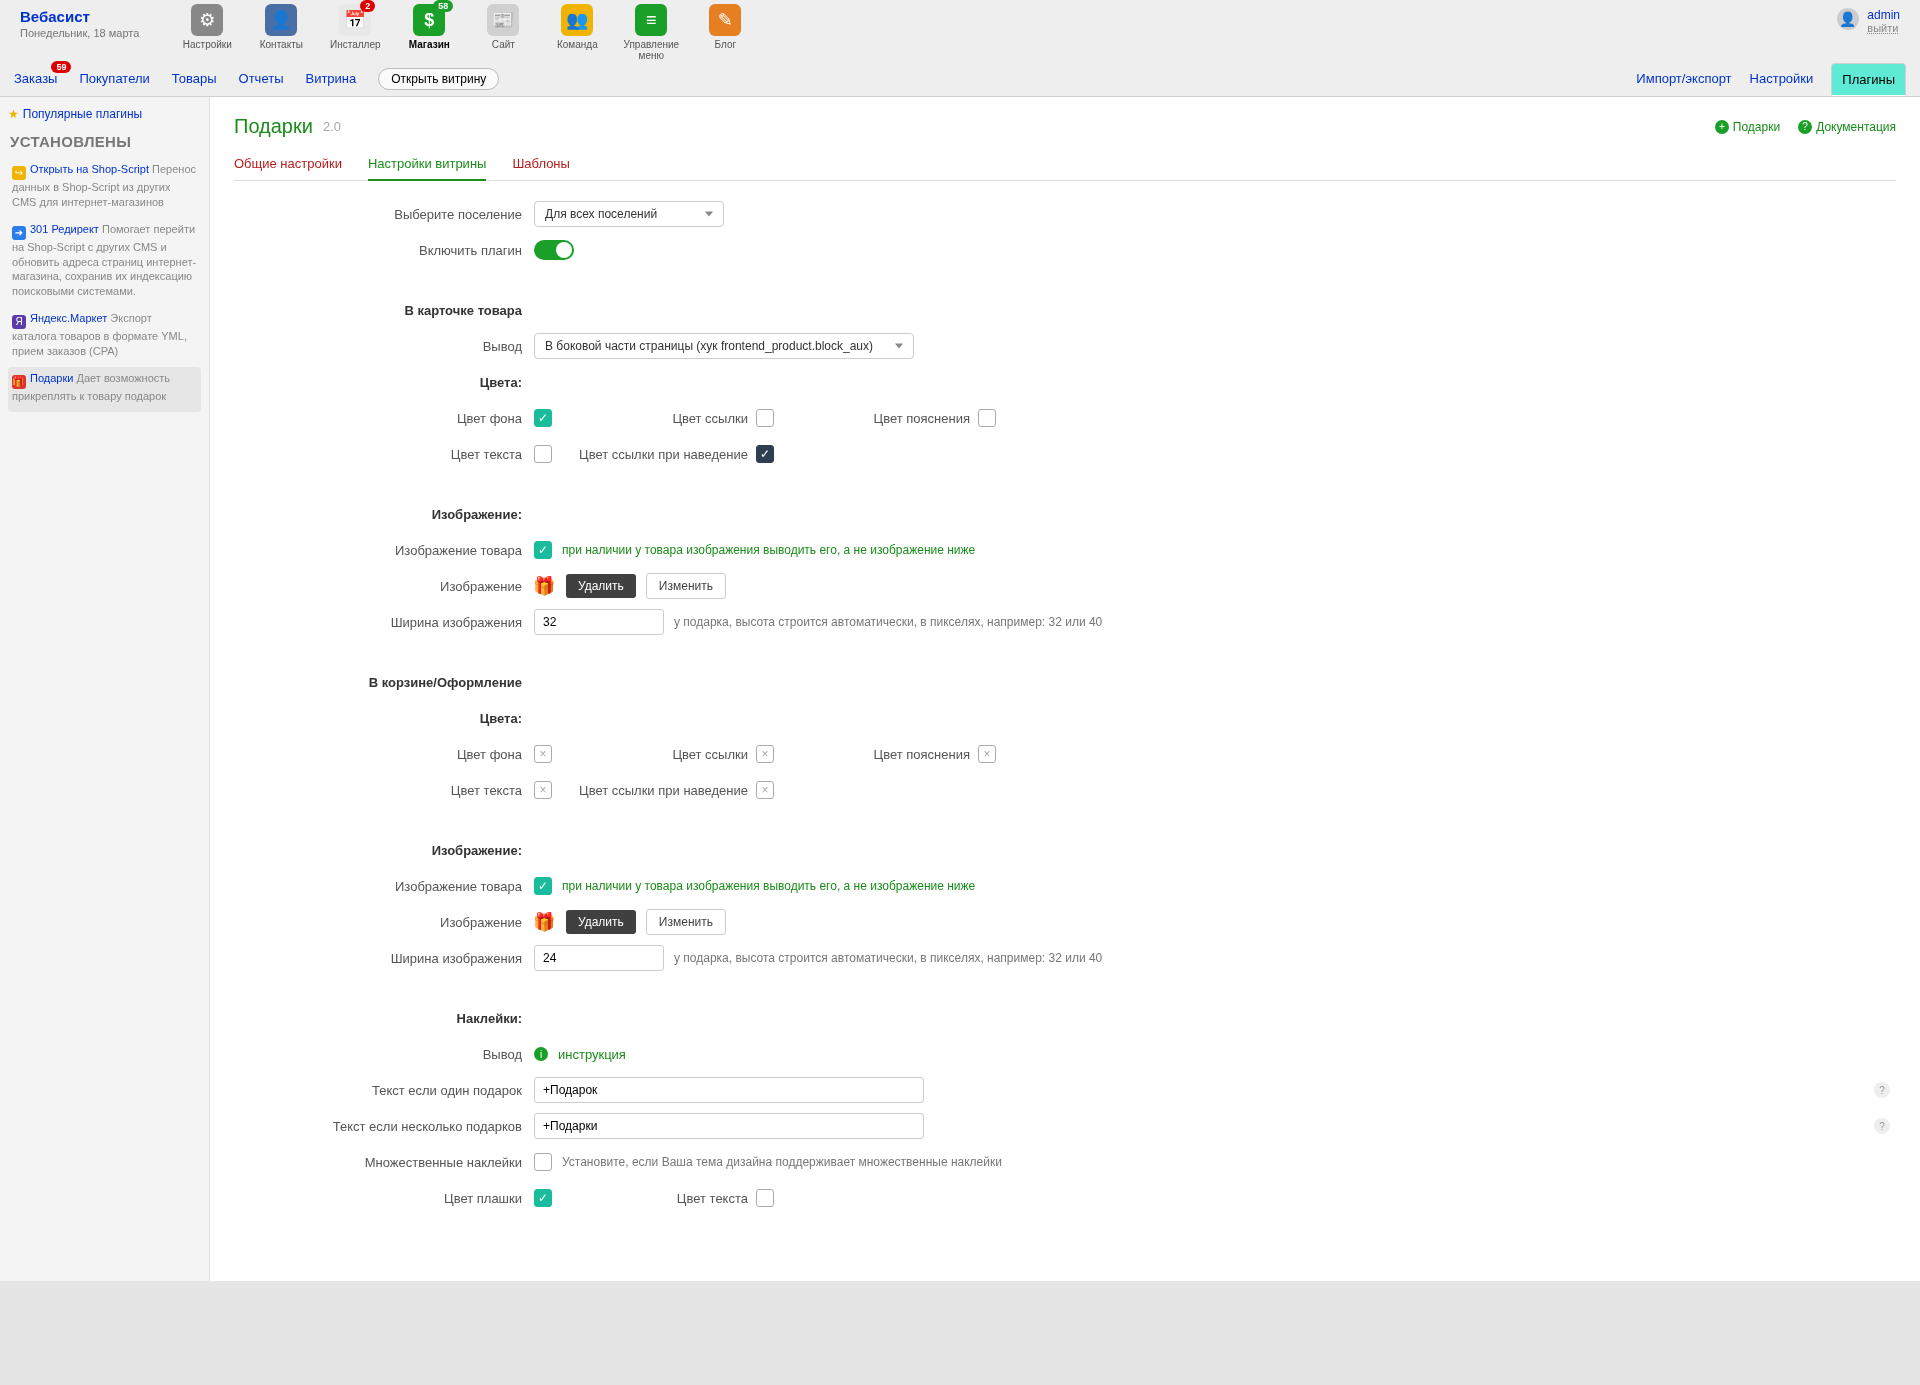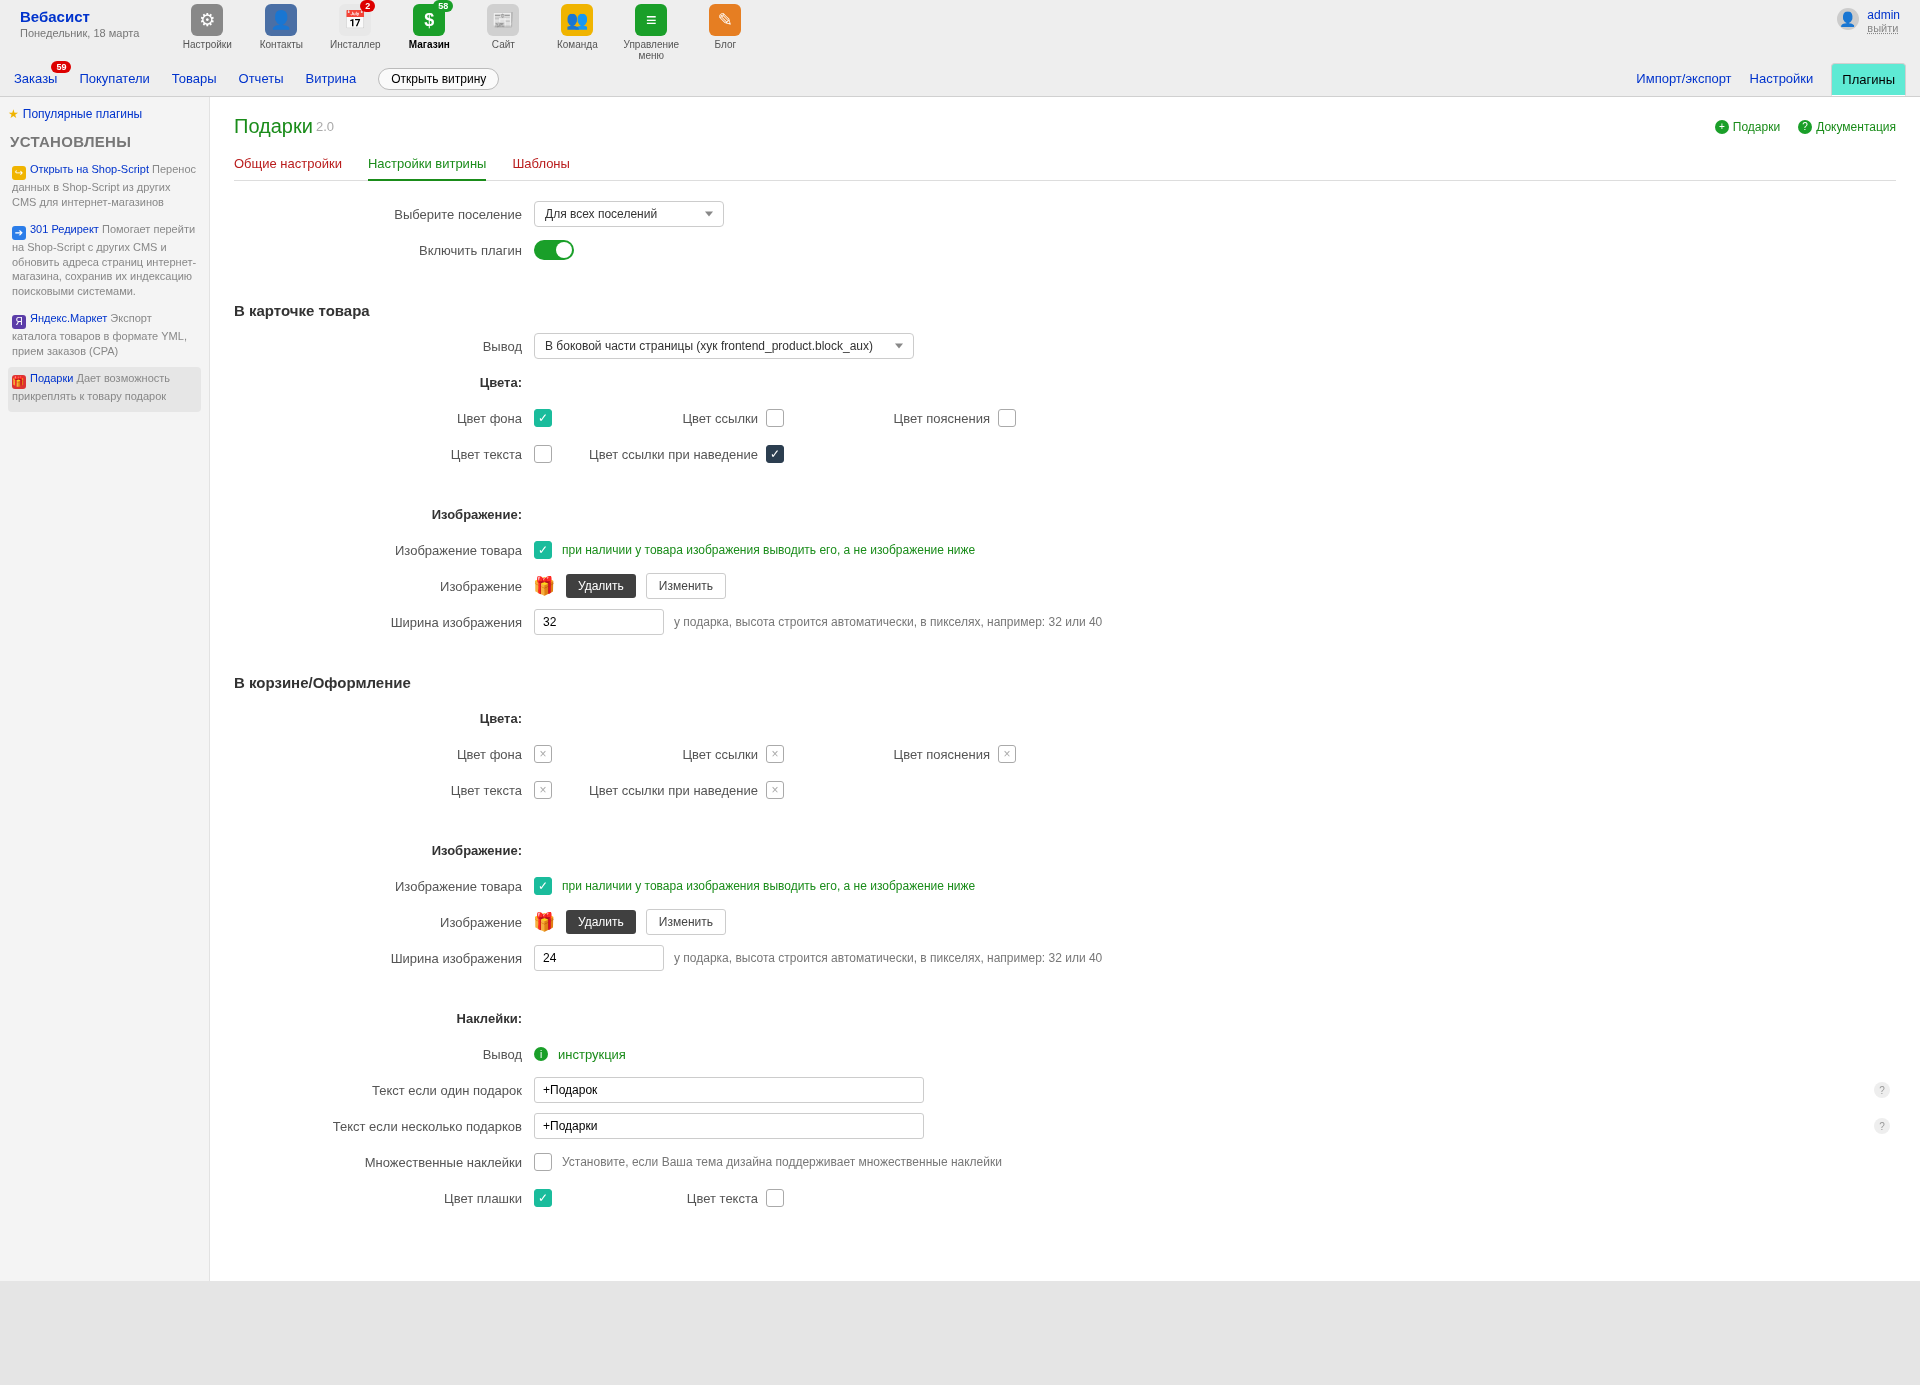--- a/index.html
+++ b/index.html
@@ -37,53 +37,53 @@
 .side-link { color:#03c; cursor:pointer; display:flex; align-items:center; gap:4px; margin-bottom:12px; }
 .side-head { color:#777; font-size:15px; font-weight:bold; margin:6px 0 8px 2px; letter-spacing:.3px; }
 .side-item { padding:4px 4px 8px 4px; font-size:11px; color:#888; line-height:1.35; cursor:pointer; }
 .side-item b { color:#03c; font-weight:normal; display:inline; }
 .side-item.active { background:#e6e6e6; border-radius:4px; }
 .side-ic { display:inline-block; width:14px; height:14px; margin-right:4px; vertical-align:-3px; border-radius:3px; font-size:10px; text-align:center; line-height:14px; color:#fff; }
 
 .content { flex:1; padding:18px 24px 60px 24px; }
 .page-head { display:flex; align-items:center; margin-bottom:18px; }
 .page-title { color:#1a8c1a; font-size:20px; font-weight:400; }
-.page-ver { color:#aaa; font-size:13px; margin-left:3px; }
+.page-ver { color:#aaa; font-size:13px; margin-left:10px; }
 .page-actions { margin-left:auto; display:flex; gap:18px; font-size:12px; }
 .page-actions a { color:#1a8c1a; display:flex; align-items:center; gap:4px; }
 .inline-ic { width:14px; height:14px; border-radius:50%; display:inline-flex; align-items:center; justify-content:center; font-size:10px; color:#fff; }
 
 
 .tabs { border-bottom:1px solid #ddd; display:flex; gap:26px; margin-bottom:20px; }
 .tab-item { padding:0 0 8px 0; cursor:pointer; color:#b91c1c; font-size:13px; }
 .tab-item.active { color:#1a8c1a; border-bottom:2px solid #1a8c1a; margin-bottom:-1px; }
 
 
 .frow { display:flex; align-items:center; margin-bottom:10px; min-height:26px; }
 .flabel { width:300px; text-align:right; padding-right:12px; color:#555; font-size:13px; }
 .flabel.strong { font-weight:bold; color:#333; }
 .fcontrol { flex:1; display:flex; align-items:center; gap:10px; }
-.section-label { width:300px; text-align:left; padding-right:12px; font-weight:bold; color:#333; font-size:15px; display:inline-block; }
+.section-label { width:300px; text-align:right; padding-right:12px; font-weight:bold; color:#333; font-size:13px; display:inline-block; }
 .sel { border:1px solid #ccc; border-radius:4px; padding:5px 28px 5px 10px; font-size:12px; background:#fff; position:relative; cursor:pointer; min-width:190px; }
 .sel::after { content:""; position:absolute; right:10px; top:50%; width:0; height:0; border-left:4px solid transparent; border-right:4px solid transparent; border-top:5px solid #888; transform:translateY(-50%); }
 .toggle { width:40px; height:20px; background:#1a9f29; border-radius:10px; position:relative; cursor:pointer; }
 .toggle::after { content:""; position:absolute; right:2px; top:2px; width:16px; height:16px; background:#fff; border-radius:50%; }
 .chk { width:18px; height:18px; border:1px solid #aaa; border-radius:3px; display:inline-flex; align-items:center; justify-content:center; cursor:pointer; background:#fff; flex-shrink:0; }
 .chk.teal { background:#1abc9c; border-color:#1abc9c; color:#fff; }
 .chk.dark { background:#2c3e50; border-color:#2c3e50; color:#fff; }
 .chk.x::after { content:"×"; color:#aaa; font-size:12px; }
 .chk.v::after { content:"✓"; color:inherit; font-size:12px; }
 .txt-in { border:1px solid #ccc; border-radius:3px; padding:5px 8px; font-size:12px; width:130px; }
 .txt-in.wide { width:390px; }
 .desc { color:#777; font-size:12px; }
 .desc.green { color:#1a8c1a; }
 .btn-red { background:#404040; color:#fff; border:none; border-radius:3px; padding:5px 12px; font-size:12px; cursor:pointer; }
 .btn-gray { background:#fff; color:#444; border:1px solid #ccc; border-radius:3px; padding:5px 12px; font-size:12px; cursor:pointer; }
 .gift-ic { width:22px; height:22px; display:inline-flex; align-items:center; justify-content:center; color:#d33; font-size:18px; }
-.color-row { display:flex; align-items:flex-end; gap:22px; flex-wrap:nowrap; }
+.color-row { display:flex; align-items:flex-end; gap:12px; flex-wrap:nowrap; }
 .color-cell { display:flex; align-items:center; gap:8px; min-width:210px; }
 .color-cell .lbl { text-align:right; flex:1; color:#555; font-size:13px; }
 .hint-ic { width:16px; height:16px; border-radius:50%; background:#eee; color:#999; display:inline-flex; align-items:center; justify-content:center; font-size:10px; margin-left:auto; margin-right:6px; }
 .spacer { height:24px; }
 </style>
 </head>
 <body>
 
 <div class="topbar">
   <div class="brand">

